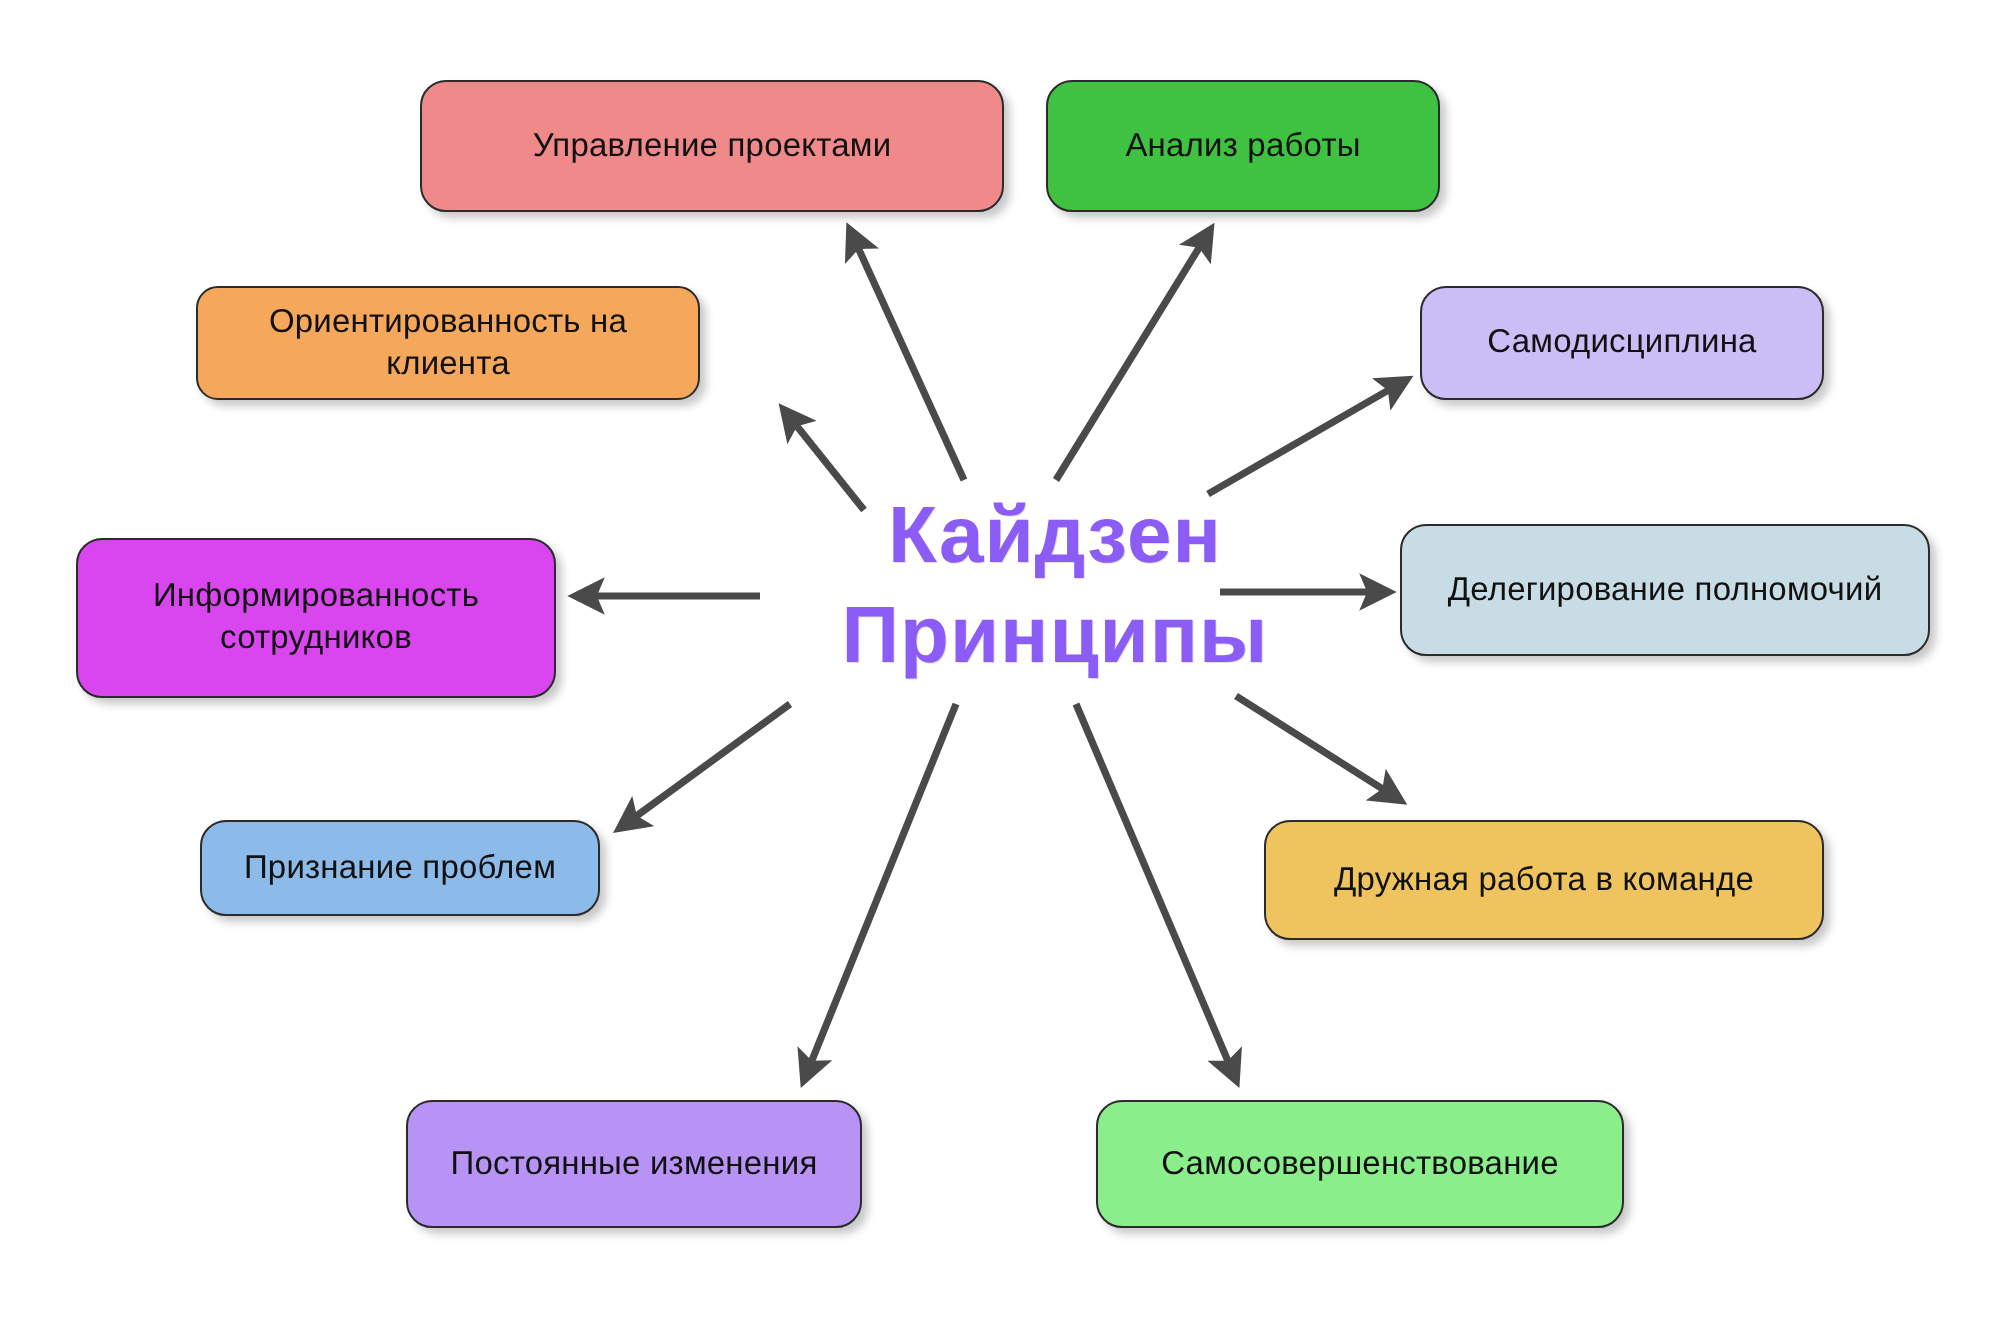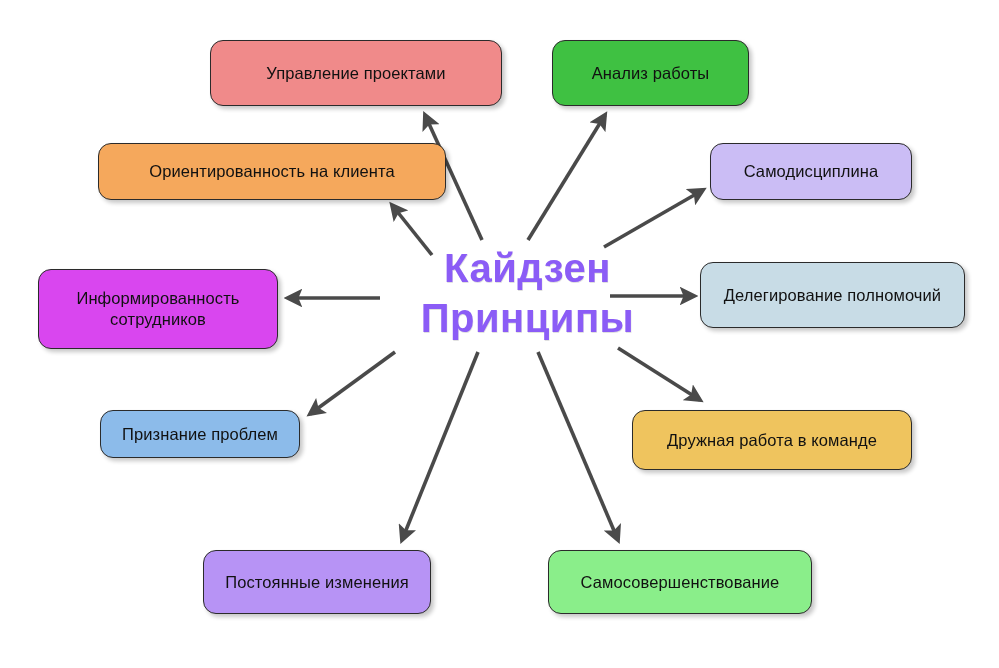--- a/index.html
+++ b/index.html
@@ -80,24 +80,24 @@
       </g>
   </svg>
 
   <div id="center-label" style="color: #8b5cf6; left: 0px; width: 999px; top: 243px; padding-left: 28px;">Кайдзен
 Принципы</div>
 
   <div id="node-layer">
       <div class="node" style="left: 210px; top: 40px; width: 292px; height: 66px; background: rgb(240, 138, 138); border-color: rgb(43, 43, 43);">
         <span>Управление проектами</span>
       </div>
-      <div class="node" style="left: 552px; top: 40px; width: 197px; height: 66px; background: rgb(63, 193, 66); border-color: rgb(43, 43, 43);">
+      <div class="node" style="left: 523px; top: 40px; width: 197px; height: 66px; background: rgb(63, 193, 66); border-color: rgb(43, 43, 43);">
         <span>Анализ работы</span>
       </div>
-      <div class="node" style="left: 98px; top: 143px; width: 348px; height: 57px; background: rgb(245, 168, 92); border-color: rgb(43, 43, 43);">
+      <div class="node" style="left: 98px; top: 143px; width: 252px; height: 57px; background: rgb(245, 168, 92); border-color: rgb(43, 43, 43); border-radius: 11px;">
         <span>Ориентированность на клиента</span>
       </div>
       <div class="node" style="left: 710px; top: 143px; width: 202px; height: 57px; background: rgb(203, 189, 245); border-color: rgb(43, 43, 43);">
         <span>Самодисциплина</span>
       </div>
       <div class="node" style="left: 38px; top: 269px; width: 240px; height: 80px; background: #d946ef; border-color: rgb(43, 43, 43);">
         <span>Информированность сотрудников</span>
       </div>
       <div class="node" style="left: 700px; top: 262px; width: 265px; height: 66px; background: rgb(200, 220, 230); border-color: rgb(43, 43, 43);">
         <span>Делегирование полномочий</span>

